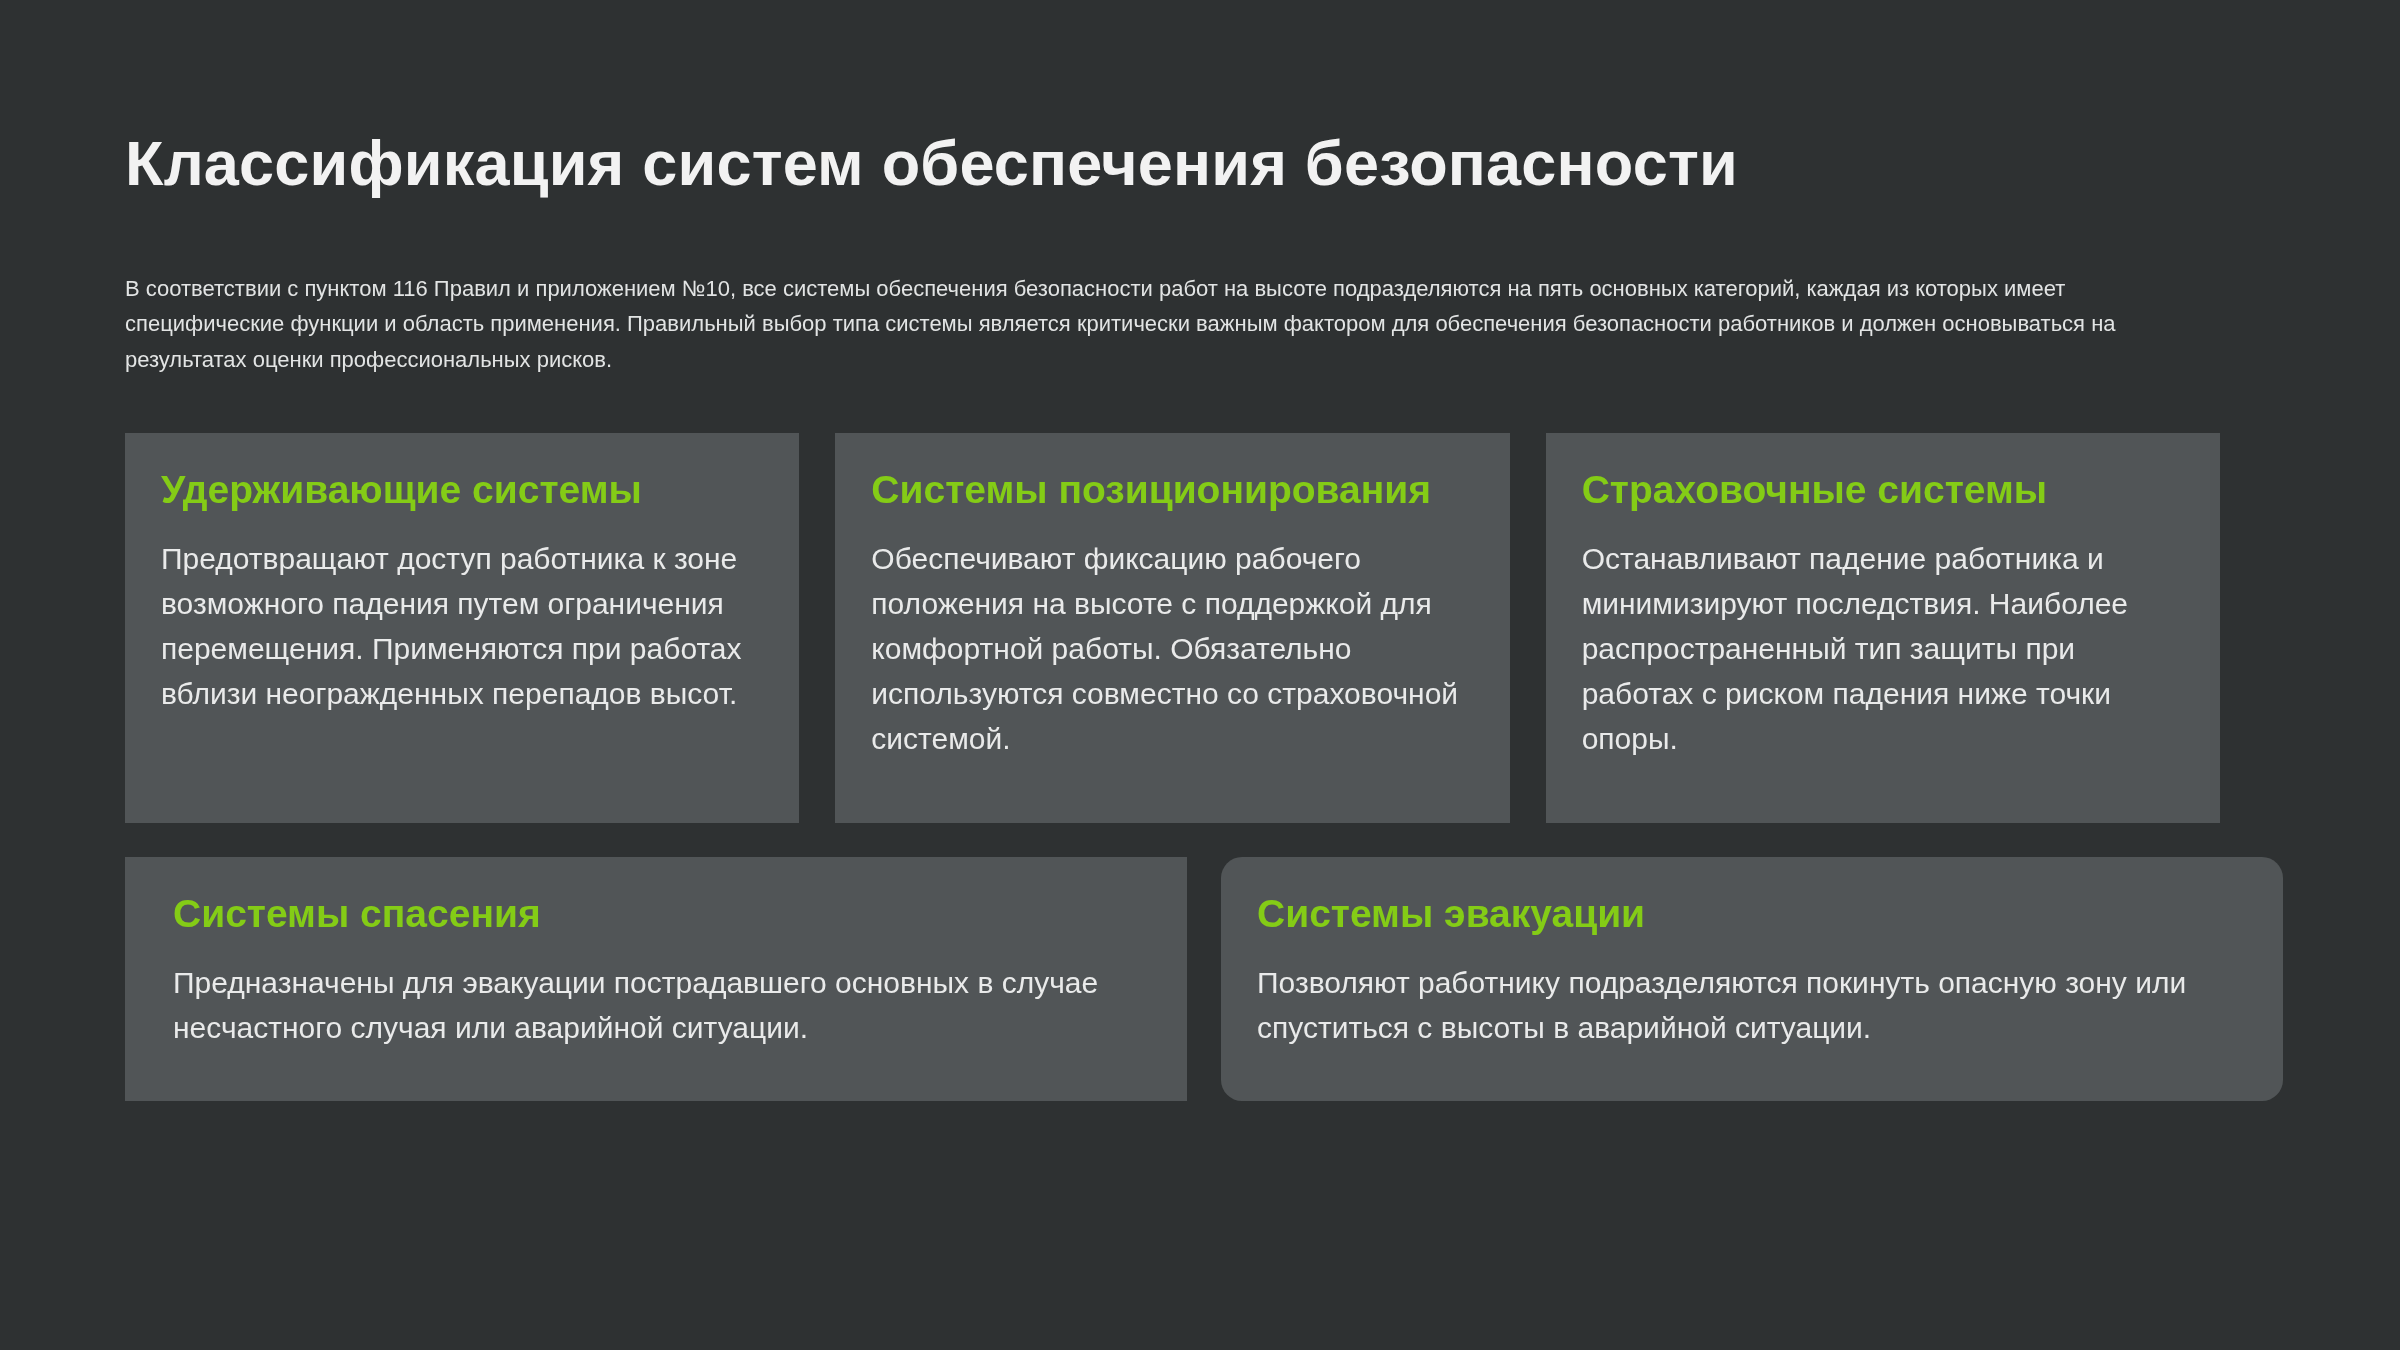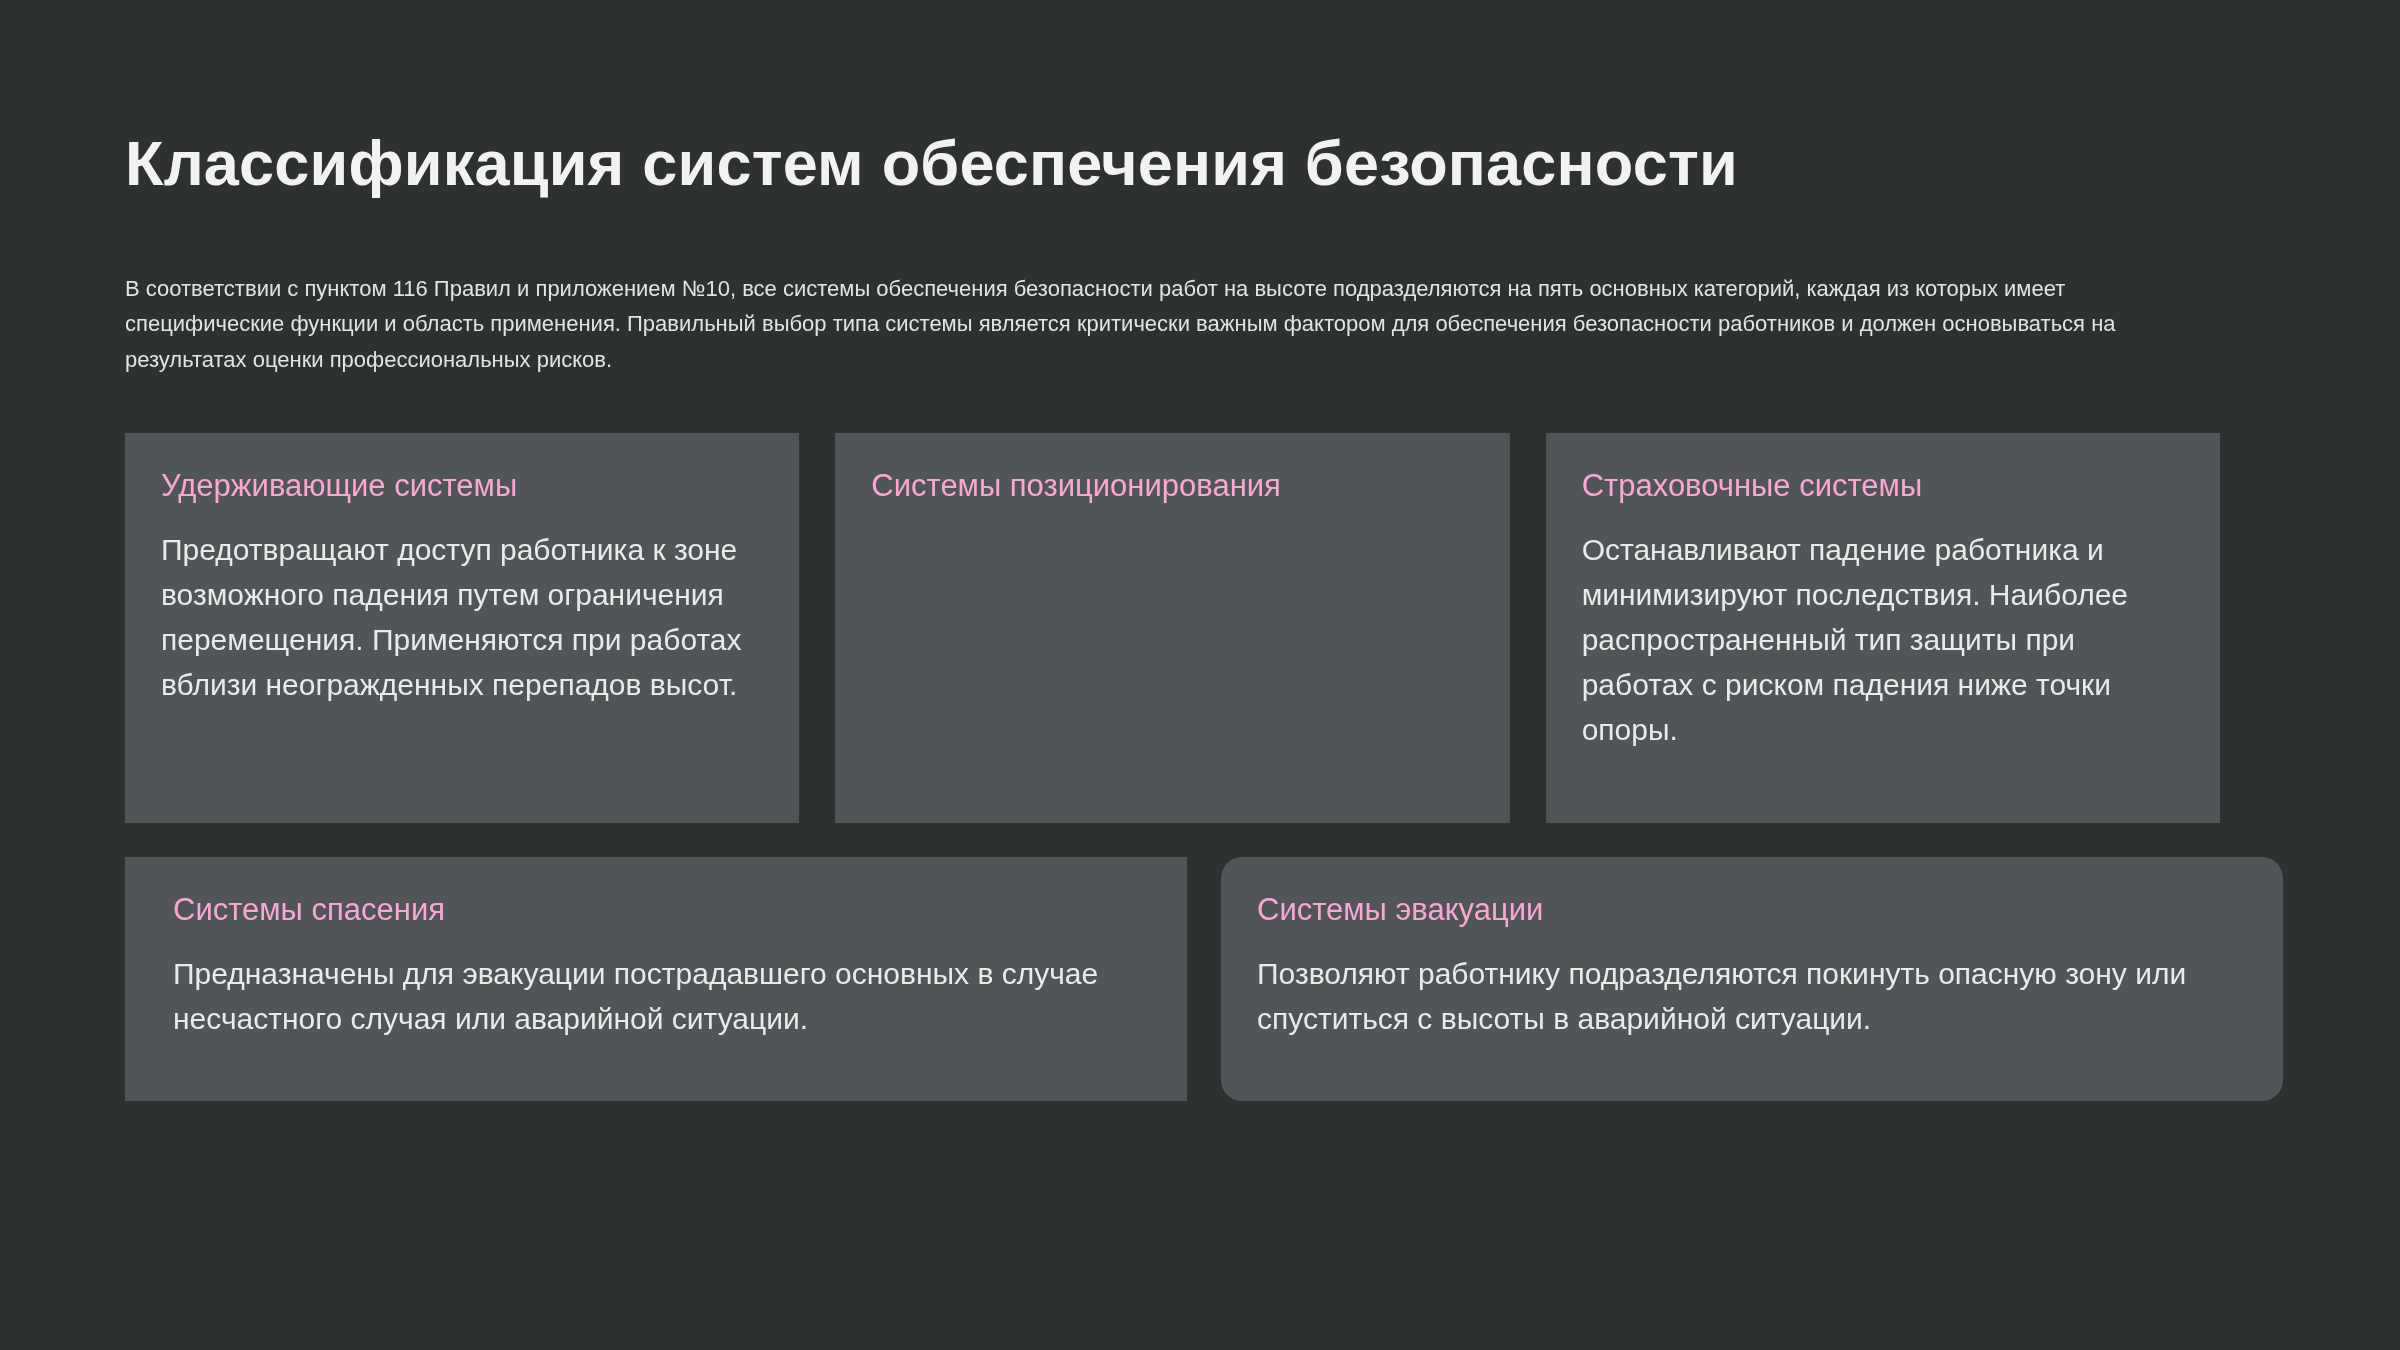--- a/index.html
+++ b/index.html
@@ -45,23 +45,23 @@
   .card {
     background: #515557;
     box-sizing: border-box;
     padding: 34px 36px 40px 36px;
   }
   .card.row1 {
     flex: 1 1 0;
     min-height: 390px;
   }
   .card-title {
-    font-size: 31px;
-    font-weight: 400;
-    color: #f9a8d4;
+    font-size: 39px;
+    font-weight: 700;
+    color: #84cc16;
     margin: 0 0 22px 0;
     line-height: 1.2;
   }
   .card-text {
     font-size: 30px;
     line-height: 1.5;
     color: #e9eaea;
     margin: 0;
     font-weight: 400;
   }
@@ -89,20 +89,21 @@
 
   <p class="intro">В соответствии с пунктом 116 Правил и приложением №10, все системы обеспечения безопасности работ на высоте подразделяются на пять основных категорий, каждая из которых имеет специфические функции и область применения. Правильный выбор типа системы является критически важным фактором для обеспечения безопасности работников и должен основываться на результатах оценки профессиональных рисков.</p>
 
   <div class="cards-row row1">
     <div class="card row1">
       <h2 class="card-title">Удерживающие системы</h2>
       <p class="card-text">Предотвращают доступ работника к зоне возможного падения путем ограничения перемещения. Применяются при работах вблизи неогражденных перепадов высот.</p>
     </div>
     <div class="card row1">
       <h2 class="card-title">Системы позиционирования</h2>
+      <p class="card-text">Обеспечивают фиксацию рабочего положения на высоте с поддержкой для комфортной работы. Обязательно используются совместно со страховочной системой.</p>
     </div>
     <div class="card row1">
       <h2 class="card-title">Страховочные системы</h2>
       <p class="card-text">Останавливают падение работника и минимизируют последствия. Наиболее распространенный тип защиты при работах с риском падения ниже точки опоры.</p>
     </div>
   </div>
 
   <div class="row2-wrap">
     <div class="card wide-left">
       <h2 class="card-title">Системы спасения</h2>

